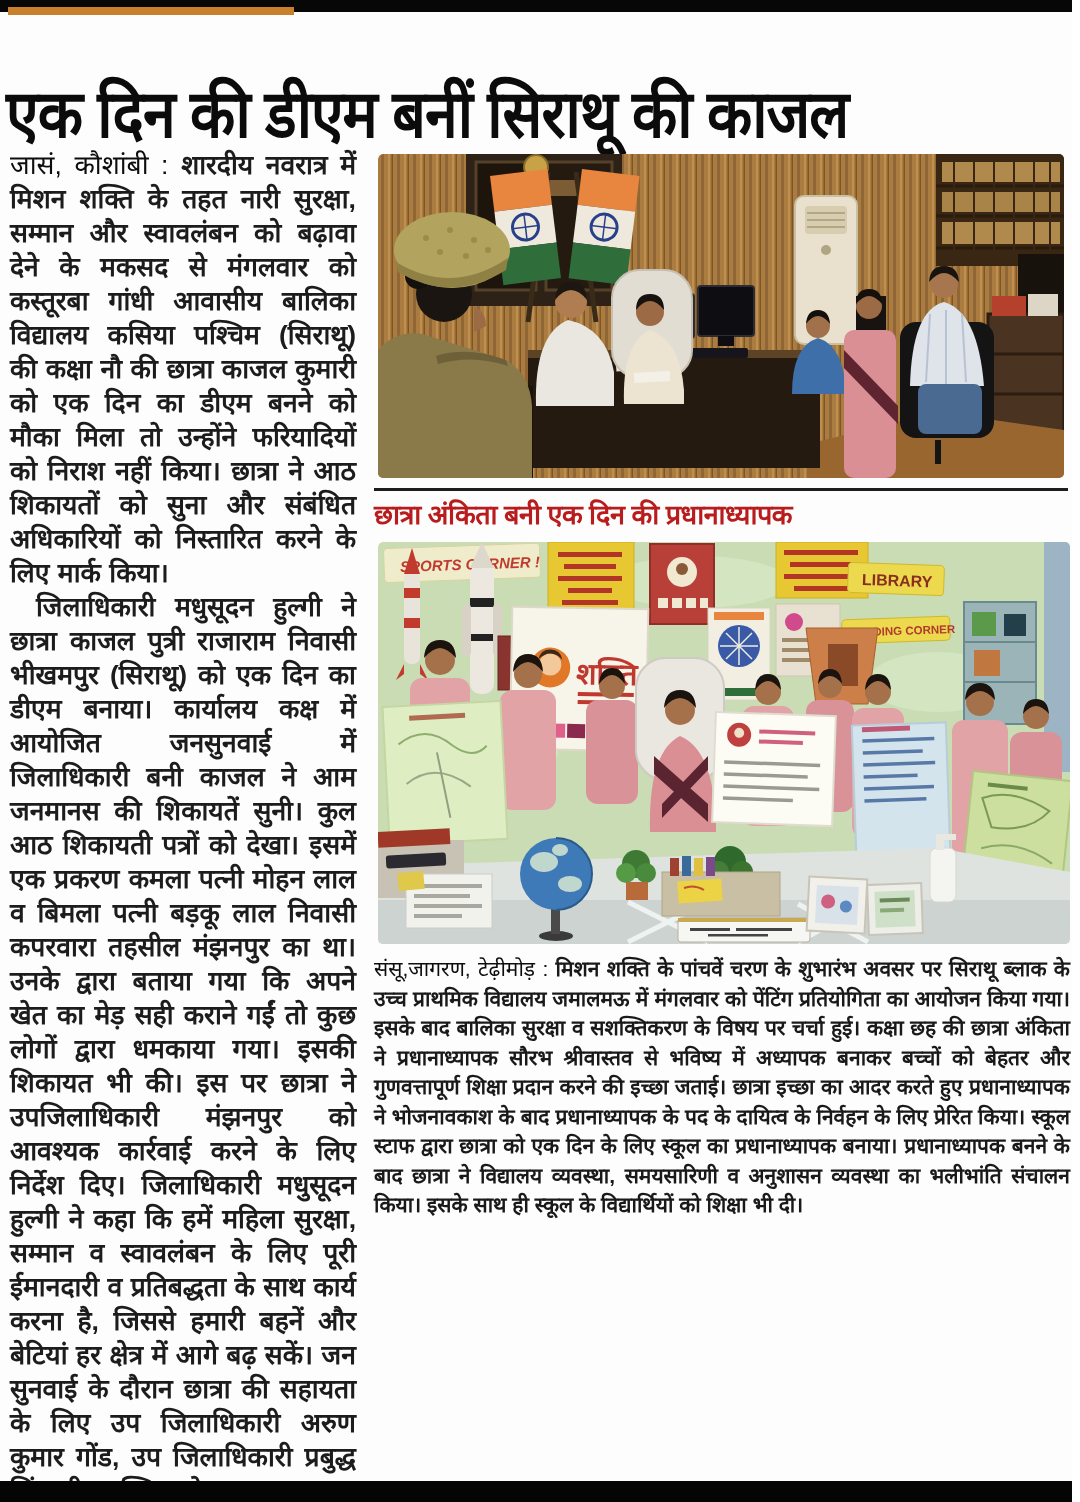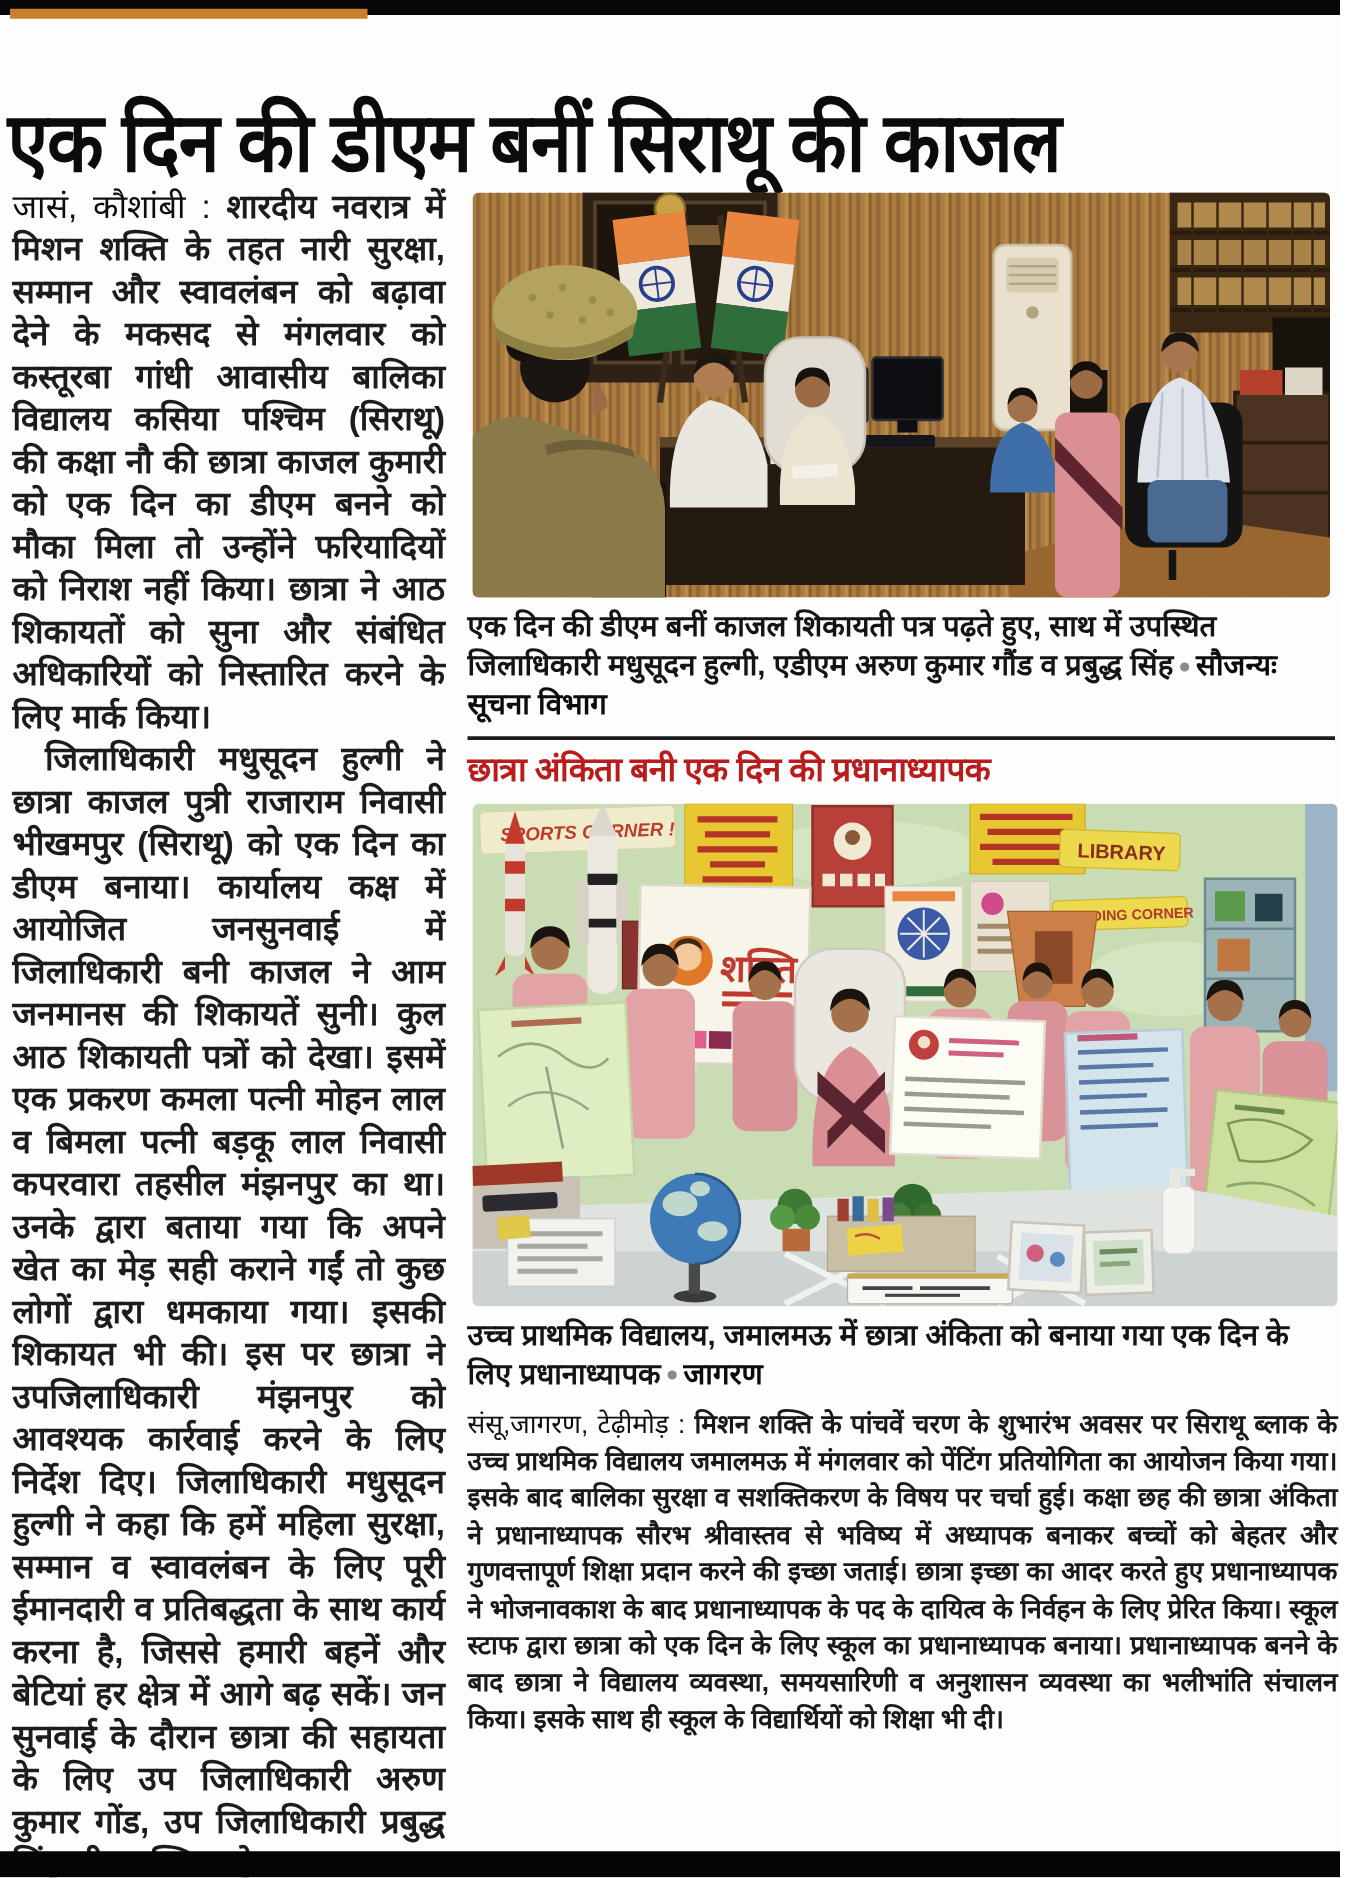--- a/index.html
+++ b/index.html
@@ -234,21 +234,20 @@
                 <circle cx="96" cy="86" r="3"></circle>
                 <circle cx="62" cy="98" r="3"></circle>
                 <circle cx="88" cy="102" r="3"></circle>
                 <circle cx="110" cy="96" r="3"></circle>
               </g>
             <path d="M96,152 Q108,158 108,172 L96,178 Z" fill="#9c6b46"></path>
           </g>
         </svg>
       </div>
 
-      <p class="caption"><span>एक दिन की डीएम बनीं काजल शिकायती पत्र पढ़ते हुए, साथ में उपस्थित जिलाधिकारी मधुसूदन हुल्गी, एडीएम अरुण कुमार गौंड व प्रबुद्ध सिंह</span><span class="bullet">●</span><span class="credit">सौजन्यः सूचना विभाग</span></p>
 
       <hr class="divider">
 
       <h2 class="subhead">छात्रा अंकिता बनी एक दिन की प्रधानाध्यापक</h2>
 
       <div class="photo2-wrap">
         <svg class="photo" width="692" height="402" viewBox="0 0 692 402">
           <rect width="692" height="402" rx="5" fill="#c9dcb4"></rect>
           <g fill="#d9e8c6" opacity=".7">
               <ellipse cx="320" cy="40" rx="90" ry="26"></ellipse>
@@ -539,21 +538,20 @@
                 <rect x="502" y="366" width="24" height="4" fill="#8aa878"></rect>
               </g>
 
             <rect x="552" y="306" width="26" height="54" rx="7" fill="#f4f4f0" stroke="#d8d8d0"></rect>
             <rect x="558" y="292" width="8" height="16" fill="#e8e8e0"></rect>
             <rect x="566" y="292" width="12" height="6" fill="#e8e8e0"></rect>
           </g>
         </svg>
       </div>
 
-      <p class="caption"><span>उच्च प्राथमिक विद्यालय, जमालमऊ में छात्रा अंकिता को बनाया गया एक दिन के लिए प्रधानाध्यापक</span><span class="bullet">●</span><span class="credit">जागरण</span></p>
 
       <div class="body2">
         <p><span class="dateline">संसू,जागरण, टेढ़ीमोड़ :</span> <span>मिशन शक्ति के पांचवें चरण के शुभारंभ अवसर पर सिराथू ब्लाक के उच्च प्राथमिक विद्यालय जमालमऊ में मंगलवार को पेंटिंग प्रतियोगिता का आयोजन किया गया। इसके बाद बालिका सुरक्षा व सशक्तिकरण के विषय पर चर्चा हुई। कक्षा छह की छात्रा अंकिता ने प्रधानाध्यापक सौरभ श्रीवास्तव से भविष्य में अध्यापक बनाकर बच्चों को बेहतर और गुणवत्तापूर्ण शिक्षा प्रदान करने की इच्छा जताई। छात्रा इच्छा का आदर करते हुए प्रधानाध्यापक ने भोजनावकाश के बाद प्रधानाध्यापक के पद के दायित्व के निर्वहन के लिए प्रेरित किया। स्कूल स्टाफ द्वारा छात्रा को एक दिन के लिए स्कूल का प्रधानाध्यापक बनाया। प्रधानाध्यापक बनने के बाद छात्रा ने विद्यालय व्यवस्था, समयसारिणी व अनुशासन व्यवस्था का भलीभांति संचालन किया। इसके साथ ही स्कूल के विद्यार्थियों को शिक्षा भी दी।</span></p>
       </div>
 
     </div>
   </div>
 
   <div class="bottombar"></div>
 </div>

